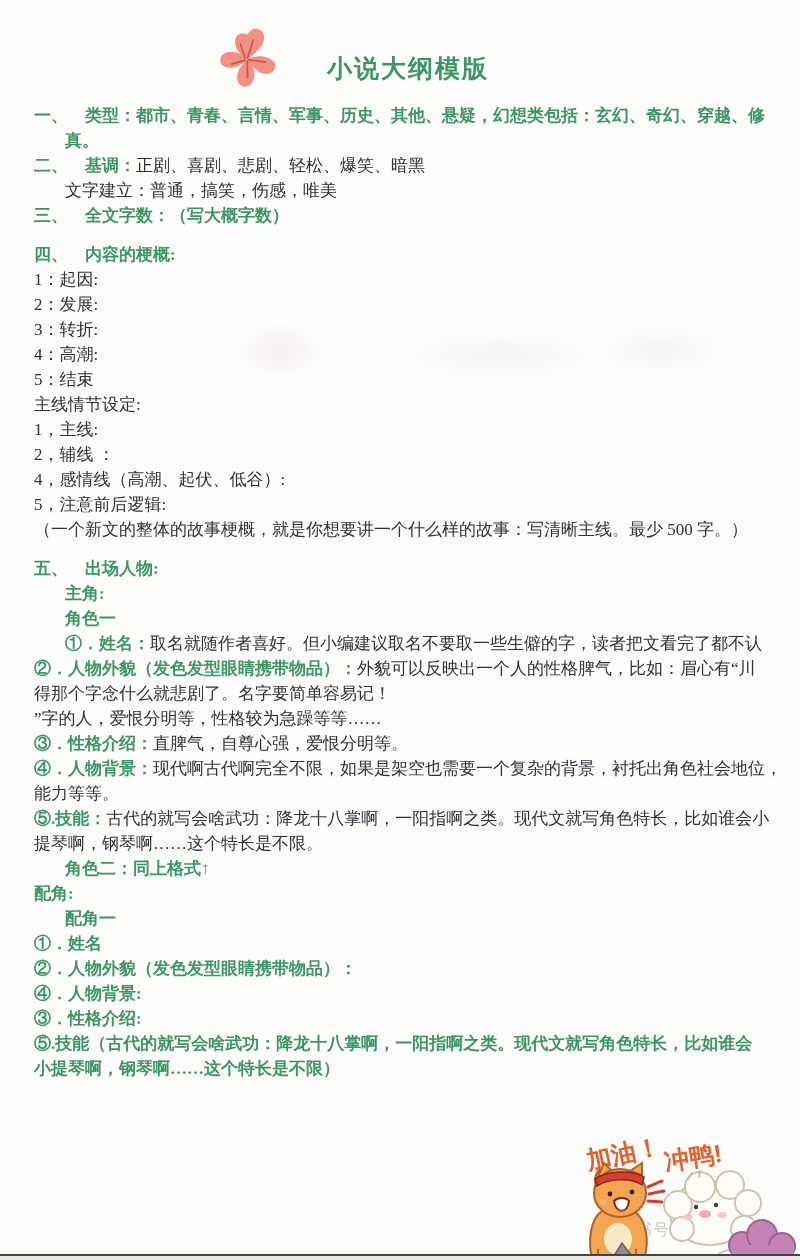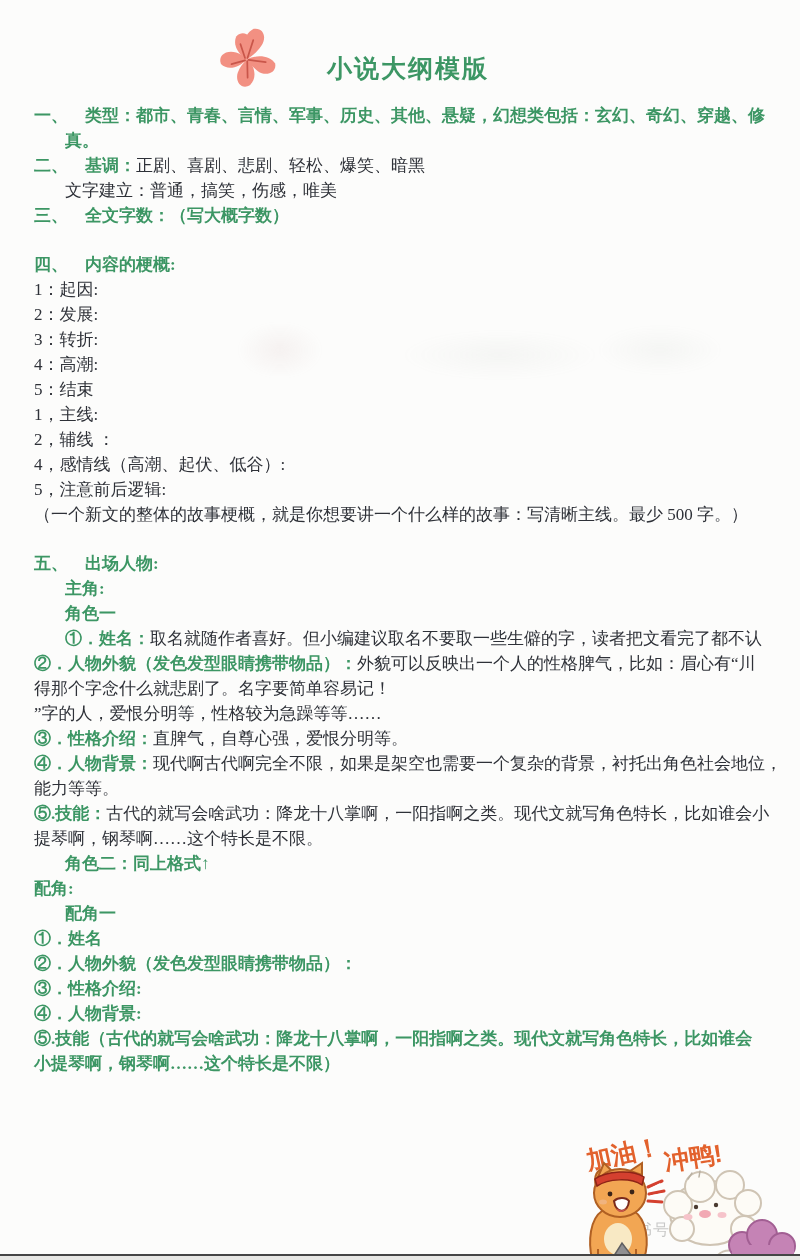--- a/index.html
+++ b/index.html
@@ -20,21 +20,21 @@
   .page-title{
     position:absolute;top:44px;left:0;width:100%;margin:8px;
     text-align:center;font-size:25px;font-weight:bold;color:var(--green);
     letter-spacing:2px;
   }
   .doc{
     position:absolute;top:103px;left:34px;width:746px;
     font-size:17px;color:var(--body);
   }
   .line{line-height:25px;height:25px;white-space:pre;}
-  .line.gap{margin-top:24px;}
+  .line.gap{margin-top:14px;}
   .line.ind{padding-left:31px;}
   .g{color:var(--green);font-weight:bold;}
   .b{color:var(--body);text-align:right;}
   .r{color:var(--red);font-weight:bold;}
   
   .center-smudge{
     position:absolute;left:220px;top:300px;width:500px;height:100px;
     background:
       radial-gradient(ellipse 60px 40px at 60px 50px, rgba(190,150,150,0.10), rgba(190,150,150,0) 70%),
       radial-gradient(ellipse 140px 35px at 280px 55px, rgba(150,160,150,0.07), rgba(150,160,150,0) 70%),
@@ -106,20 +106,21 @@
     <div class="line ind"><span class="g">真。</span></div>
     <div class="line"><span class="g">二、　基调：</span><span class="b">正剧、喜剧、悲剧、轻松、爆笑、暗黑</span></div>
     <div class="line ind"><span class="b">文字建立：普通，搞笑，伤感，唯美</span></div>
     <div class="line"><span class="g">三、　全文字数：（写大概字数）</span></div>
     <div class="line gap"><span class="g">四、　内容的梗概:</span></div>
     <div class="line"><span class="b">1：起因:</span></div>
     <div class="line"><span class="b">2：发展:</span></div>
     <div class="line"><span class="b">3：转折:</span></div>
     <div class="line"><span class="b">4：高潮:</span></div>
     <div class="line"><span class="b">5：结束</span></div>
+    <div class="line"><span class="b">主线情节设定:</span></div>
     <div class="line"><span class="b">1，主线:</span></div>
     <div class="line"><span class="b">2，辅线 ：</span></div>
     <div class="line"><span class="b">4，感情线（高潮、起伏、低谷）:</span></div>
     <div class="line"><span class="b">5，注意前后逻辑:</span></div>
     <div class="line"><span class="b">（一个新文的整体的故事梗概，就是你想要讲一个什么样的故事：写清晰主线。最少 500 字。）</span></div>
     <div class="line gap"><span class="g">五、　出场人物:</span></div>
     <div class="line ind"><span class="g">主角:</span></div>
     <div class="line ind"><span class="g">角色一</span></div>
     <div class="line ind"><span class="g">①．姓名：</span><span class="b">取名就随作者喜好。但小编建议取名不要取一些生僻的字，读者把文看完了都不认</span></div>
     <div class="line"><span class="g">②．人物外貌（发色发型眼睛携带物品）：</span><span class="b">外貌可以反映出一个人的性格脾气，比如：眉心有“川</span></div>
@@ -128,22 +129,22 @@
     <div class="line"><span class="g">③．性格介绍：</span><span class="b">直脾气，自尊心强，爱恨分明等。</span></div>
     <div class="line"><span class="g">④．人物背景：</span><span class="b">现代啊古代啊完全不限，如果是架空也需要一个复杂的背景，衬托出角色社会地位，</span></div>
     <div class="line"><span class="b">能力等等。</span></div>
     <div class="line"><span class="g">⑤.技能：</span><span class="b">古代的就写会啥武功：降龙十八掌啊，一阳指啊之类。现代文就写角色特长，比如谁会小</span></div>
     <div class="line"><span class="b">提琴啊，钢琴啊……这个特长是不限。</span></div>
     <div class="line ind"><span class="g">角色二：同上格式↑</span></div>
     <div class="line"><span class="g">配角:</span></div>
     <div class="line ind"><span class="g">配角一</span></div>
     <div class="line"><span class="g">①．姓名</span></div>
     <div class="line"><span class="g">②．人物外貌（发色发型眼睛携带物品）：</span></div>
+    <div class="line"><span class="g">④．人物背景:</span></div>
     <div class="line"><span class="g">③．性格介绍:</span></div>
-    <div class="line"><span class="g">④．人物背景:</span></div>
     <div class="line"><span class="g">⑤.技能（古代的就写会啥武功：降龙十八掌啊，一阳指啊之类。现代文就写角色特长，比如谁会</span></div>
     <div class="line"><span class="g">小提琴啊，钢琴啊……这个特长是不限）</span></div>
   </div>
 
 <div class="footer-watermark">小红书号：40737555</div>
 
 <div class="sticker-zone">
   <span class="cheer cheer1">加油！</span>
   <span class="cheer cheer2">冲鸭!</span>
 

